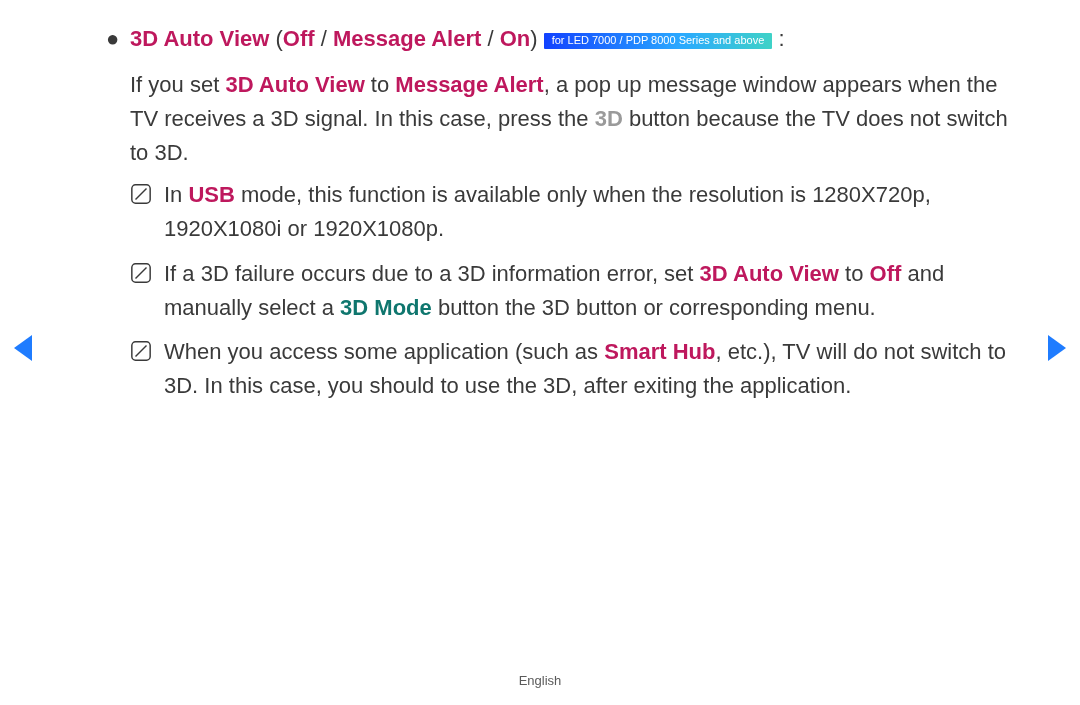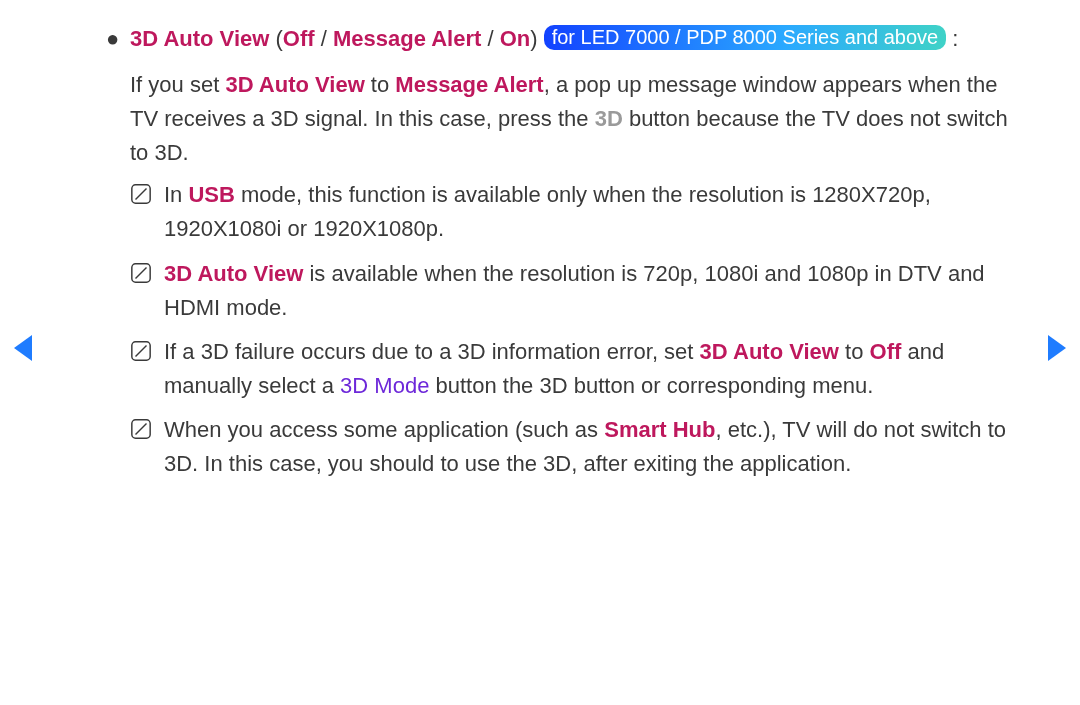--- a/index.html
+++ b/index.html
@@ -55,28 +55,28 @@
   .bullet {
     width: 30px;
     flex: 0 0 30px;
     font-size: 22px;
     text-align: left;
     padding-left: 6px;
     box-sizing: border-box;
   }
   .blue { color: #be185d; font-weight: 700; }
   .gray-bold { color: #9a9a9a; font-weight: 600; }
-  .dark-bold { color: #6d28d9; font-weight: 400; }
+  .dark-bold { color: #0f766e; font-weight: 700; }
   .badge {
     display: inline-block;
     background: linear-gradient(90deg, #1242ff 0%, #2aa9ff 60%, #3fd2c7 100%);
     color: #ffffff;
-    font-size: 20px;
+    font-size: 11px;
     padding: 2px 8px 3px 8px;
-    border-radius: 10px;
+    border-radius: 1px;
     vertical-align: 2px;
     line-height: 1;
     white-space: nowrap;
   }
   .para {
     margin-left: 30px;
     margin-bottom: 8px;
   }
   .note-list {
     margin-top: 2px;
@@ -137,31 +137,20 @@
           <svg viewBox="0 0 24 24">
               <rect x="2" y="2" width="20" height="20" rx="4" ry="4" fill="none" stroke="#3a3a3a" stroke-width="1.6"></rect>
               <path d="M6 18 L18 6" stroke="#3a3a3a" stroke-width="1.6" fill="none"></path>
             </svg>
         </div>
         <div class="note-body">
           <span>In </span><span class="blue">USB</span><span> mode, this function is available only when the resolution is 1280X720p, 1920X1080i or 1920X1080p.</span>
         </div>
       </div>
 
-      <div class="note-row">
-        <div class="note-icon">
-          <svg viewBox="0 0 24 24">
-              <rect x="2" y="2" width="20" height="20" rx="4" ry="4" fill="none" stroke="#3a3a3a" stroke-width="1.6"></rect>
-              <path d="M6 18 L18 6" stroke="#3a3a3a" stroke-width="1.6" fill="none"></path>
-            </svg>
-        </div>
-        <div class="note-body">
-          <span class="blue">3D Auto View</span><span> is available when the resolution is 720p, 1080i and 1080p in DTV and HDMI mode.</span>
-        </div>
-      </div>
 
       <div class="note-row">
         <div class="note-icon">
           <svg viewBox="0 0 24 24">
               <rect x="2" y="2" width="20" height="20" rx="4" ry="4" fill="none" stroke="#3a3a3a" stroke-width="1.6"></rect>
               <path d="M6 18 L18 6" stroke="#3a3a3a" stroke-width="1.6" fill="none"></path>
             </svg>
         </div>
         <div class="note-body">
           <span>If a 3D failure occurs due to a 3D information error, set </span><span class="blue">3D Auto View</span><span> to </span><span class="blue">Off</span><span> and manually select a </span><span class="dark-bold">3D Mode</span><span> button the 3D button or corresponding menu.</span>
@@ -177,14 +166,15 @@
         </div>
         <div class="note-body">
           <span>When you access some application (such as </span><span class="blue">Smart Hub</span><span>, etc.), TV will do not switch to 3D. In this case, you should to use the 3D, after exiting the application.</span>
         </div>
       </div>
 
     </div>
 
   </div>
 
+  <div class="footer">English</div>
 
 </div>
 
 </body></html>

